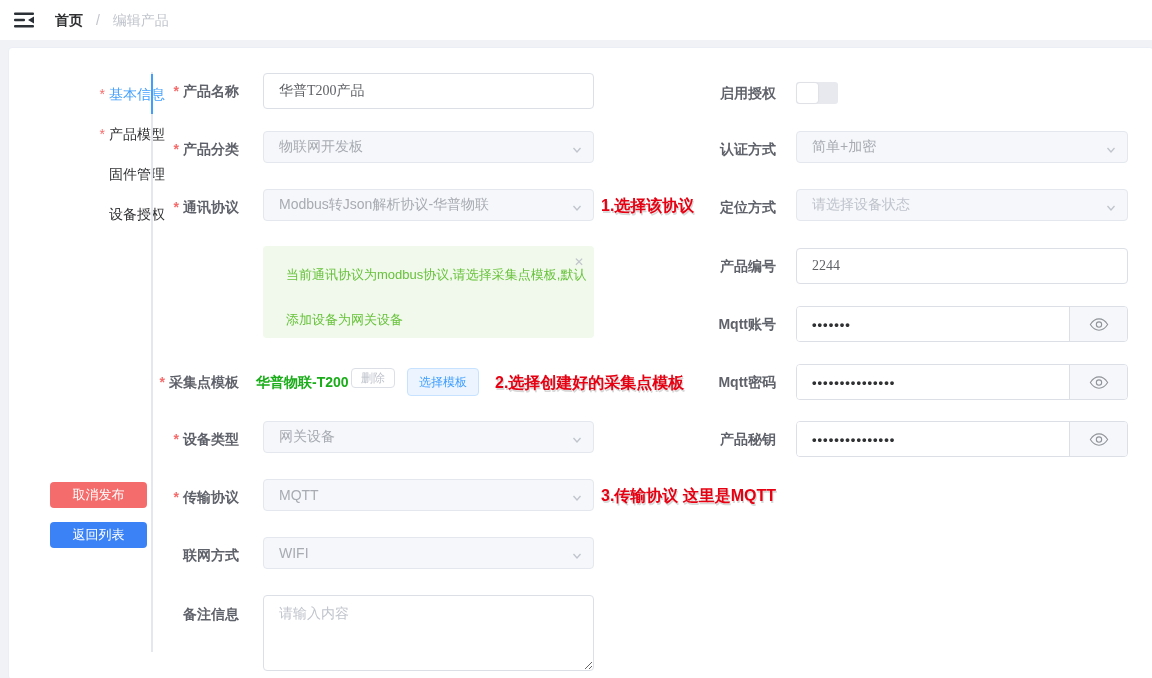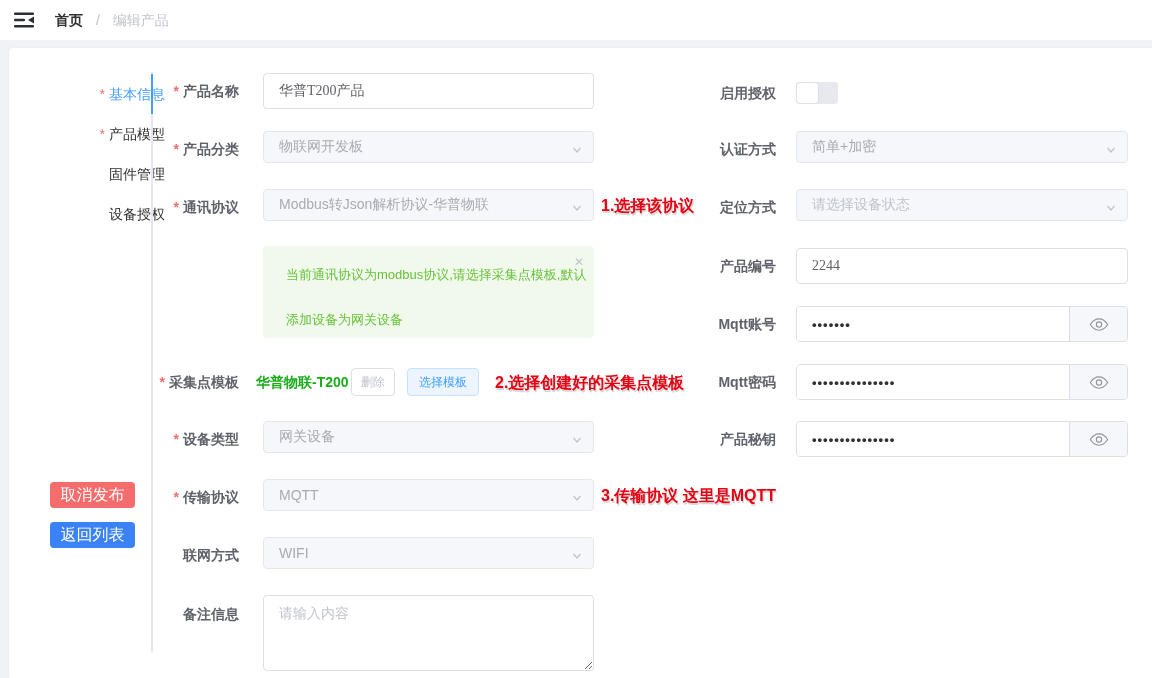--- a/index.html
+++ b/index.html
@@ -18,21 +18,21 @@
   .panel { position:absolute; left:8px; top:47px; width:1146px; height:633px; background:#fff; border:1px solid #ebeef5; border-radius:4px; }
 
   
   .tabs { position:absolute; left:0; top:26px; width:142px;margin-left:36px; }
   .tab { height:40px; line-height:40px; text-align:right; padding-right:22px; font-size:14px; color:#303133; cursor:pointer; white-space:nowrap; }
   .tab .req { color:#f56c6c; margin-right:4px; }
   .tab.active { color:#409eff; }
   .tabs-divider { position:absolute; left:142px; top:24px; width:2px; height:580px; background:#e4e7ed; }
   .tabs-indicator { position:absolute; left:142px; top:26px; width:2px; height:40px; background:#409eff; }
 
-  .side-btn { position:absolute; left:41px; width:85px; height:26px; border:none; border-radius:4px; color:#fff; font-size:16px; font-family:inherit; cursor:pointer; }
+  .side-btn { position:absolute; left:41px; width:97px; height:26px; border:none; border-radius:4px; color:#fff; font-size:13px; font-family:inherit; cursor:pointer; }
   .btn-cancel { top:434px; background:#f56c6c; }
   .btn-back { top:474px; background:#3b82f6; }
 
   
   .row { position:absolute; height:36px; }
   .lbl { position:absolute; left:0; top:0; height:36px; line-height:36px; text-align:right; font-weight:bold; color:#5f626a; font-size:14px; white-space:nowrap; }
   .row-l .lbl { width:242px; padding-right:12px; }
   .row-r .lbl { width:777px; padding-right:10px;padding-left:7px; }
   .req-mark { color:#f56c6c; margin-right:4px; font-weight:bold; }
   .ctrl { position:absolute; top:0; height:36px; }
@@ -45,21 +45,21 @@
   .sel .val.placeholder { color:#bfc3cc; }
   .sel .chev { position:absolute; right:10px; top:12px; }
 
   
   .alert { position:absolute; left:254px; top:198px; width:331px; height:92px; background:#f0f9eb; border-radius:4px; padding:6px 30px 0 23px; }
   .alert p { color:#67c23a; font-size:13px; line-height:45px; white-space:nowrap; }
   .alert-close { position:absolute; right:10px; top:10px; font-size:12px; color:#c0c4cc; cursor:pointer; line-height:1; }
 
   
   .tpl-name { position:absolute; left:247px; top:0; height:30px; line-height:30px; font-weight:bold; color:#1aad19; font-size:14px; white-space:nowrap; }
-  .btn-del { position:absolute; left:342px; top:1px; width:44px; height:28px; background:#fff; border:1px solid #dcdfe6; border-radius:4px; color:#bfc3cc; font-size:12px; font-family:inherit; cursor:pointer; }
+  .btn-del { position:absolute; left:342px; top:1px; width:44px; height:20px; background:#fff; border:1px solid #dcdfe6; border-radius:4px; color:#bfc3cc; font-size:12px; font-family:inherit; cursor:pointer; }
   .btn-choose { position:absolute; left:398px; top:1px; width:72px; height:28px; background:#ecf5ff; border:1px solid #c6e2ff; border-radius:4px; color:#409eff; font-size:12px; font-family:inherit; cursor:pointer; }
 
   
   .anno { position:absolute; font-size:16px; font-weight:bold; color:#e60012; white-space:nowrap; text-shadow:1px 2px 0 #d8d8d8; }
   .anno1 { left:592px; top:148px; }
   .anno2 { left:486px; top:325px; }
   .anno3 { left:592px; top:438px; }
 
   
   .toggle { position:absolute; left:787px; top:7px; width:42px; height:22px; background:#e7e9ee; border-radius:3px; cursor:pointer; }

